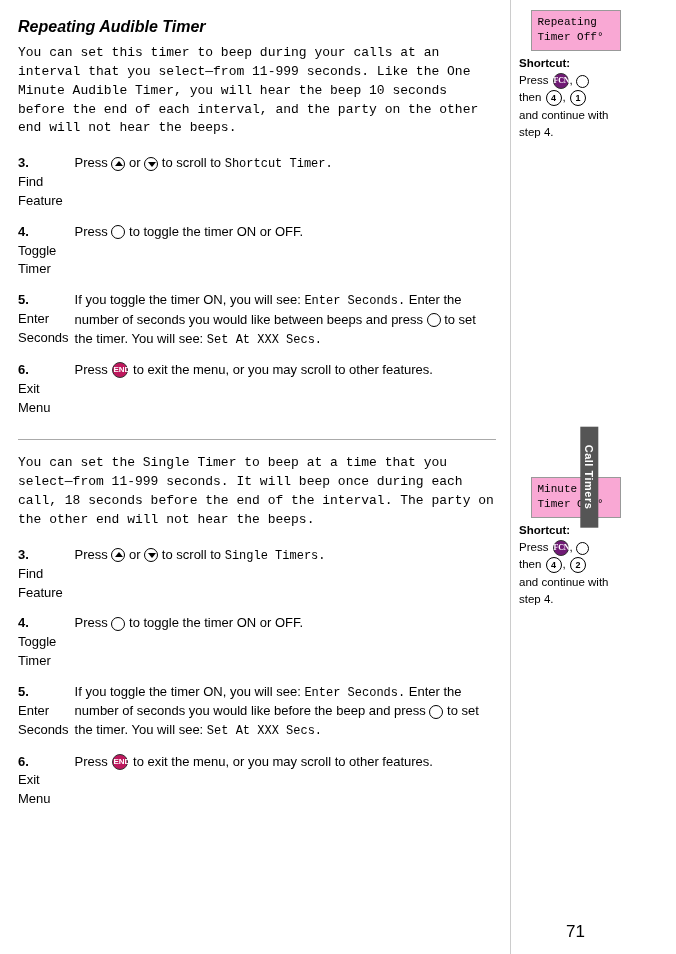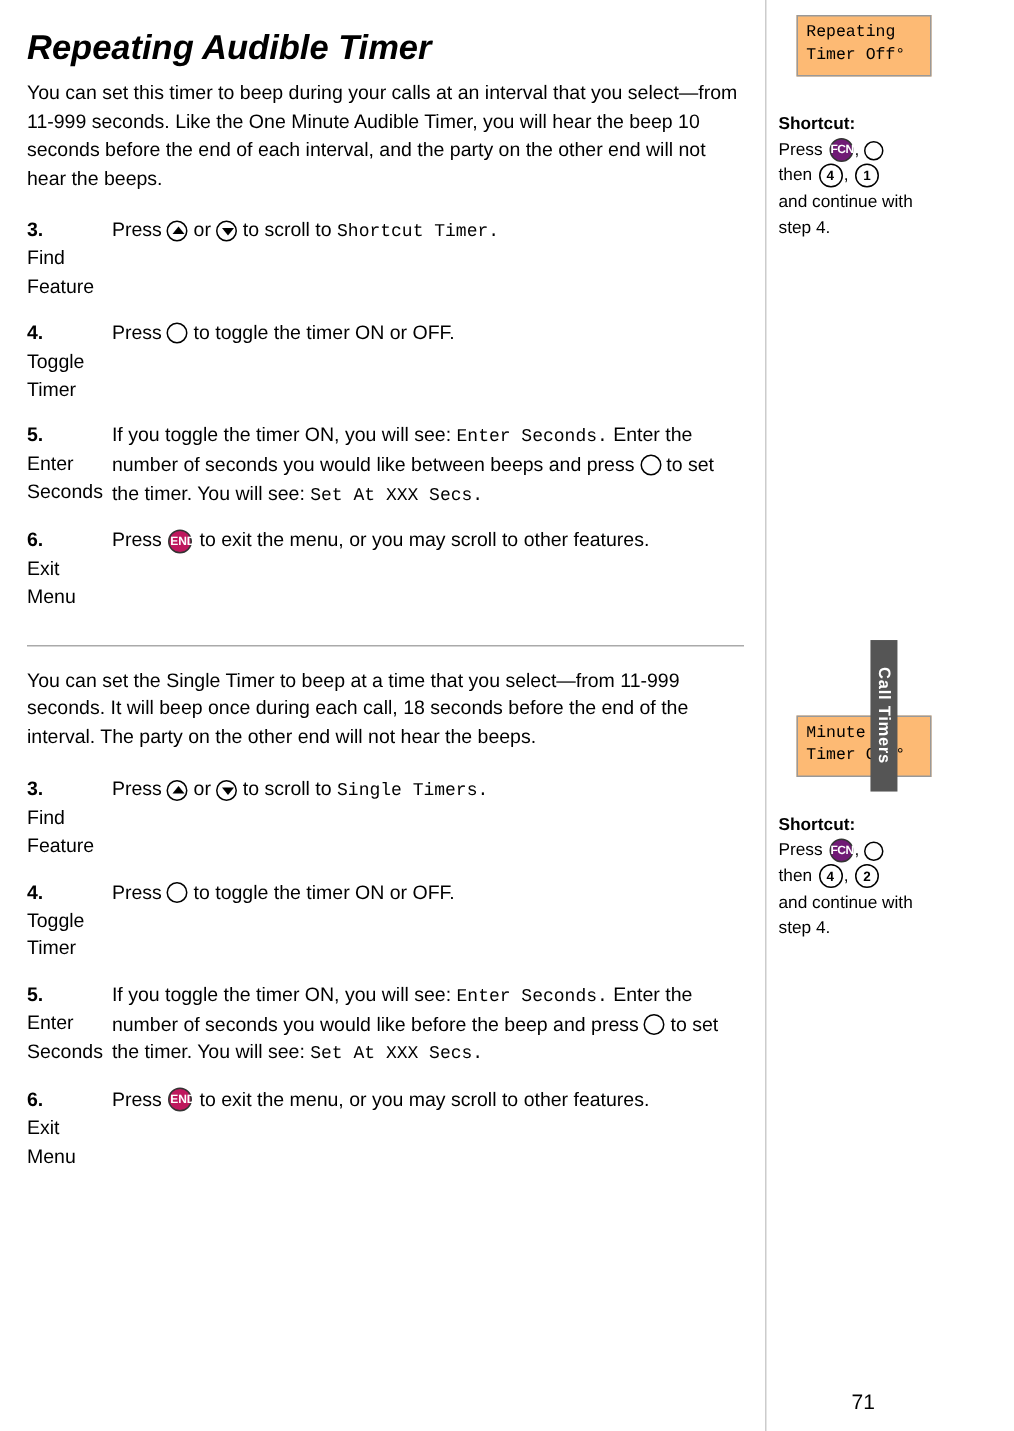--- a/index.html
+++ b/index.html
@@ -26,28 +26,29 @@
       display: flex;
       flex-direction: column;
       align-items: center;
       padding: 10px 8px;
       position: relative;
     }
 
     .section-title {
       font-style: italic;
       font-weight: bold;
-      font-size: 23px;
+      font-size: 16px;
       margin-bottom: 8px;
     }
 
     .section-intro {
       font-size: 13px;
       line-height: 1.45;
       margin-bottom: 12px;
+      font-family: Liberation Mono, monospace;
     }
 
     .steps-table {
       width: 100%;
       border-collapse: collapse;
       margin-bottom: 10px;
     }
 
     .steps-table td {
       vertical-align: top;
@@ -79,25 +80,25 @@
     }
 
     .mono {
       font-family: 'Courier New', Courier, monospace;
       font-size: 12px;
     }
 
     
     .lcd-box {
       border: 1px solid #999;
-      background: #fdba74;
+      background: #f9a8d4;
       font-family: 'Courier New', Courier, monospace;
       font-size: 11px;
       padding: 4px 6px;
-      margin-bottom: 24px;
+      margin-bottom: 4px;
       min-width: 90px;
       text-align: left;
       line-height: 1.4;
     }
 
     .shortcut-box {
       font-size: 11.5px;
       line-height: 1.5;
       margin-bottom: 14px;
       text-align: left;
@@ -139,20 +140,21 @@
       margin: 0 1px;
       background: #fff;
     }
 
     .btn-fcn {
       background: #701a75;
       color: #fff;
       border-color: #333;
       font-size: 8px;
       letter-spacing: -0.3px;
+      font-family: Liberation Serif, serif;
     }
 
     .btn-end {
       background: #be185d;
       color: #fff;
       border-color: #333;
       font-size: 8px;
     }
 
     .btn-num {
@@ -208,21 +210,21 @@
       border: none;
       border-top: 1px solid #aaa;
       margin: 14px 0;
     }
 
     .page-num {
       position: absolute;
       bottom: 12px;
       left: 50%;
       transform: translateX(-50%);
-      font-size: 14px;
+      font-size: 17px;
       margin-top: 30px;
     }
 
     .shortcut-section {
       width: 100%;
       margin-bottom: 16px;
     }
   </style>
 </head>
 <body>

